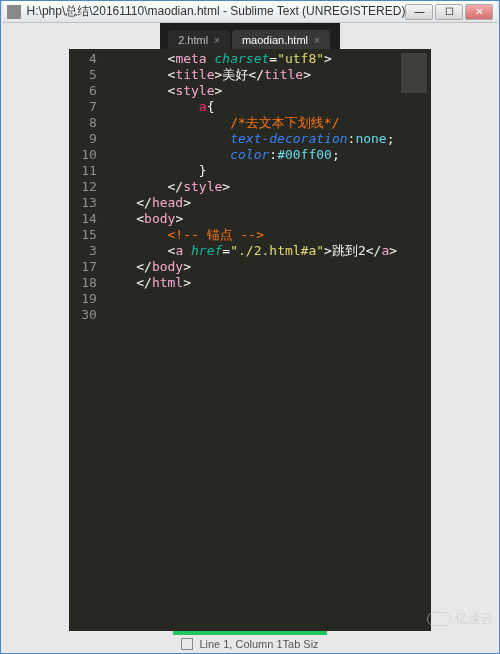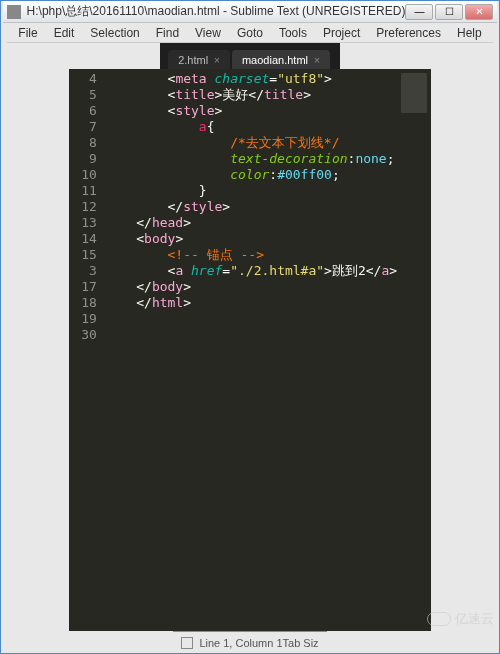--- a/index.html
+++ b/index.html
@@ -108,39 +108,39 @@
   line-height: 16px;
   padding-top: 2px;
   color: #f8f8f2;
   white-space: pre;
 }
 .kw { color: #f92672; }
 .tag { color: #f9a8d4; }
 .attr { font-style: italic; color: #14b8a6; }
 .str { color: #e6db74; }
 .comment { color: #f97316; }
-.prop { font-style: italic; color: #84cc16; }
+.prop { font-style: italic; color: #3b82f6; }
 .val { color: #66d9ef; }
 .punct { color: #f8f8f2; }
 .minimap {
   width: 34px;
   background: #272822;
   position: relative;
 }
 .minimap-blob {
   position: absolute;
   top: 4px; right: 4px;
   width: 26px; height: 40px;
   background: rgba(200,200,200,0.15);
   border-radius: 1px;
 }
 .statusbar {
   height: 22px;
   background: #e8e8e8;
-  border-top: 1px solid #22c55e;
+  border-top: 4px solid #22c55e;
   display: flex;
   align-items: center;
   padding: 0 8px;
   font-size: 11px;
   color: #555;
   justify-content: space-between;
 }
 .status-left { display: flex; align-items: center; gap: 6px; }
 .status-icon {
   width: 12px; height: 12px;
@@ -172,32 +172,20 @@
   <div class="titlebar">
     <div class="titlebar-icon"></div>
     <div class="titlebar-title">H:\php\总结\20161110\maodian.html - Sublime Text (UNREGISTERED)</div>
     <div class="win-buttons">
       <div class="win-btn">—</div>
       <div class="win-btn">☐</div>
       <div class="win-btn close">✕</div>
     </div>
   </div>
 
-  <div class="menubar" id="menubar">
-      <div class="menu-item">File</div>
-      <div class="menu-item">Edit</div>
-      <div class="menu-item">Selection</div>
-      <div class="menu-item">Find</div>
-      <div class="menu-item">View</div>
-      <div class="menu-item">Goto</div>
-      <div class="menu-item">Tools</div>
-      <div class="menu-item">Project</div>
-      <div class="menu-item">Preferences</div>
-      <div class="menu-item">Help</div>
-    </div>
 
   <div class="tabbar" id="tabbar">
       <div class="tab">
         <span>2.html</span>
         <span class="tab-close">×</span>
       </div>
       <div class="tab active">
         <span>maodian.html</span>
         <span class="tab-close">×</span>
       </div>

